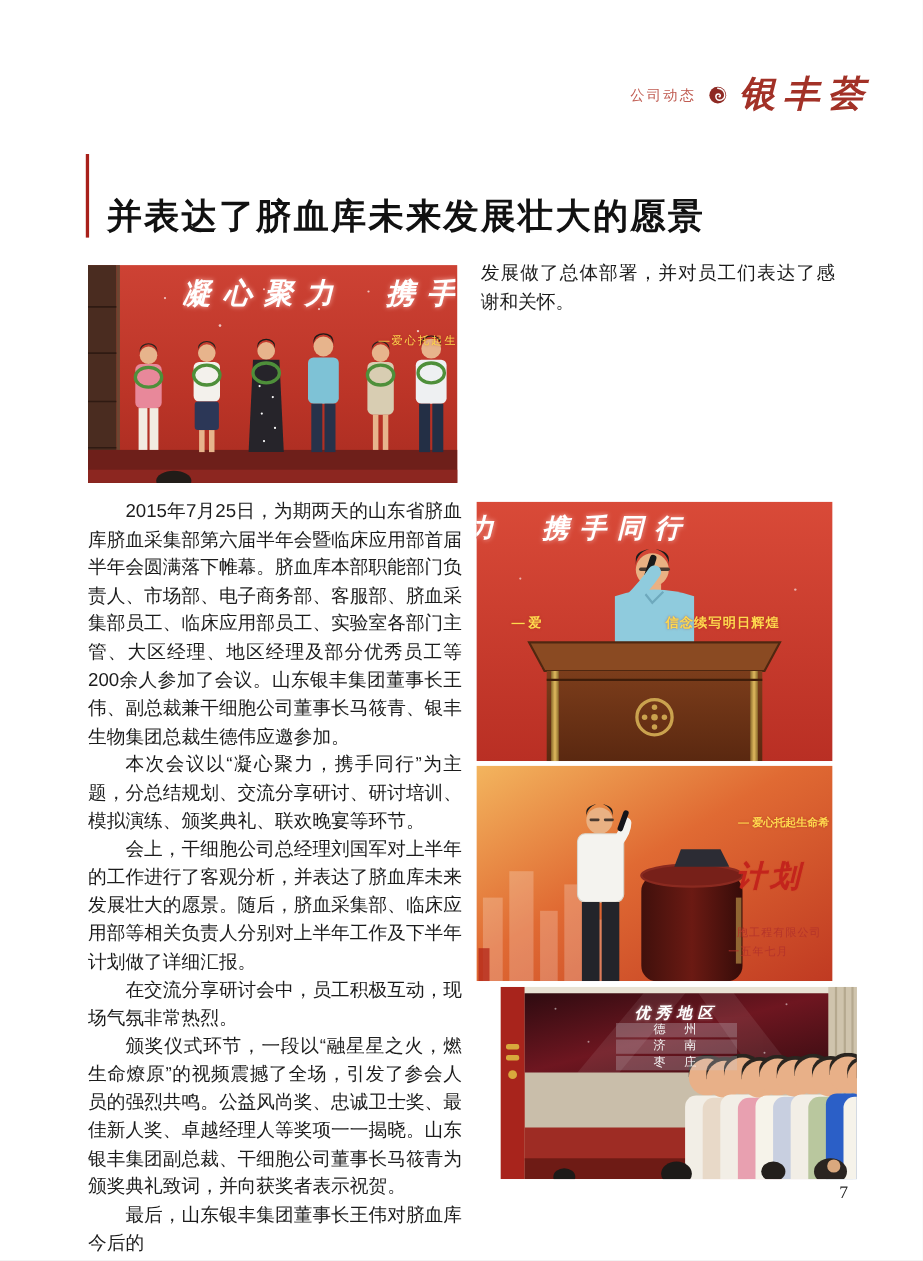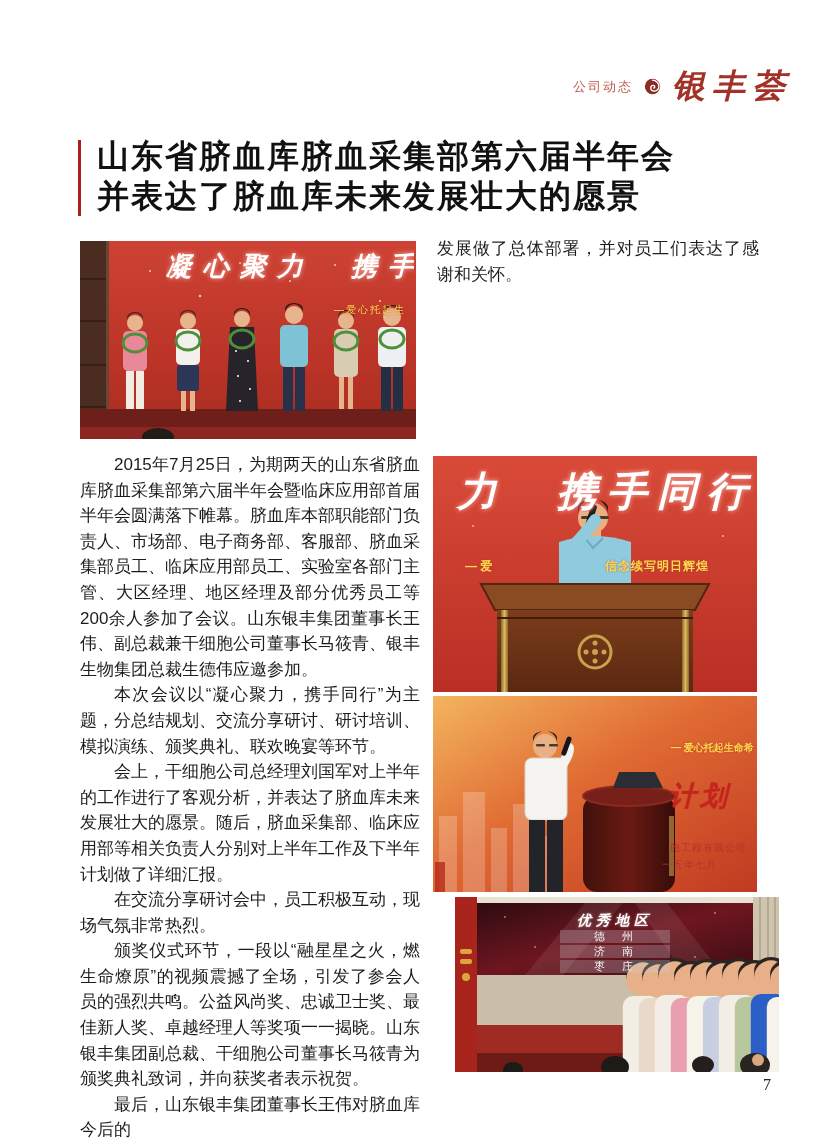--- a/index.html
+++ b/index.html
@@ -28,22 +28,22 @@
   figure{margin:0;padding:0;position:absolute;overflow:hidden;}
   figure svg{display:block;}
   .ph-left{left:80px;top:241px;width:336px;height:198px;}
   .ph-1{left:433px;top:456px;width:324px;height:236px;}
   .ph-2{left:433px;top:696px;width:324px;height:196px;}
   .ph-3{left:433px;top:897px;width:324px;height:175px;padding-left:22px;}
   .ov{position:absolute;white-space:nowrap;pointer-events:none;}
   .banner{color:#fff;text-shadow:0 0 5px rgba(255,190,180,.95),1px 1px 0 rgba(200,60,50,.6);}
   .yellow{color:#ffd94e;text-shadow:0 0 2px rgba(160,40,30,.6);}
   .ph-left .banner{left:86px;top:8px;font-size:26px;letter-spacing:11px;width:248px;overflow:hidden;}
-  .ph-left .slogan{right:10px;top:62px;font-size:10px;letter-spacing:2px;}
-  .ph-1 .banner{left:-8px;top:8px;font-size:40px;letter-spacing:10px;width:332px;overflow:hidden;text-align:right;}
+  .ph-left .slogan{right:0;top:62px;font-size:10px;letter-spacing:2px;}
+  .ph-1 .banner{left:-8px;top:8px;font-size:24px;letter-spacing:10px;width:332px;overflow:hidden;}
   .ph-1 .slg-l{left:32px;top:102px;font-size:12px;font-weight:bold;}
   .ph-1 .slg-r{left:172px;top:102px;font-size:12px;font-weight:bold;letter-spacing:1px;}
   .ph-2 .slogan{left:238px;top:45px;font-size:10px;font-weight:bold;width:86px;overflow:hidden;}
   .ph-2 .script{left:236px;top:82px;font-size:27px;color:#c3241c;letter-spacing:4px;
                 text-shadow:0 0 1px rgba(195,36,28,.7);}
   .ph-2 .credit{color:#b5342a;font-size:10px;letter-spacing:1px;}
   .ph-2 .cr1{left:237px;top:145px;}
   .ph-2 .cr2{left:229px;top:162px;}
   .ph-3 .screen-title{left:144px;top:15px;font-size:14px;letter-spacing:5px;color:#fff;
                       text-shadow:0 0 3px rgba(255,255,255,.5);}
@@ -64,21 +64,21 @@
     <svg class="swirl" viewBox="0 0 20 20" aria-hidden="true">
       <circle cx="10" cy="10" r="9" fill="#8e2a24"></circle>
       <path d="M10 2.5 A7.5 7.5 0 0 1 17.5 10 A5.5 5.5 0 0 1 12 15.5 A4 4 0 0 1 8 11.5 A2.8 2.8 0 0 1 10.8 8.7 A1.9 1.9 0 0 1 12.7 10.6 A1.2 1.2 0 0 1 11.5 11.8" fill="none" stroke="#ffffff" stroke-width="1.6" stroke-linecap="round"></path>
     </svg>
     <span class="brand brush">银丰荟</span>
   </div>
 
   <div class="title-block">
     <div class="red-bar"></div>
     <h1 class="title">
-      <span>山东省脐血库脐血采集部第六届半年会</span><br>
+      <br>
       <span>并表达了脐血库未来发展壮大的愿景</span>
     </h1>
   </div>
 
   <figure class="ph-left">
     <svg viewBox="0 0 336 198" width="336" height="198">
       <defs>
         <linearGradient id="bgL" x1="0" y1="0" x2="0" y2="1">
           <stop offset="0" stop-color="#cd4234"></stop>
             <stop offset="0.6" stop-color="#bb3427"></stop>

